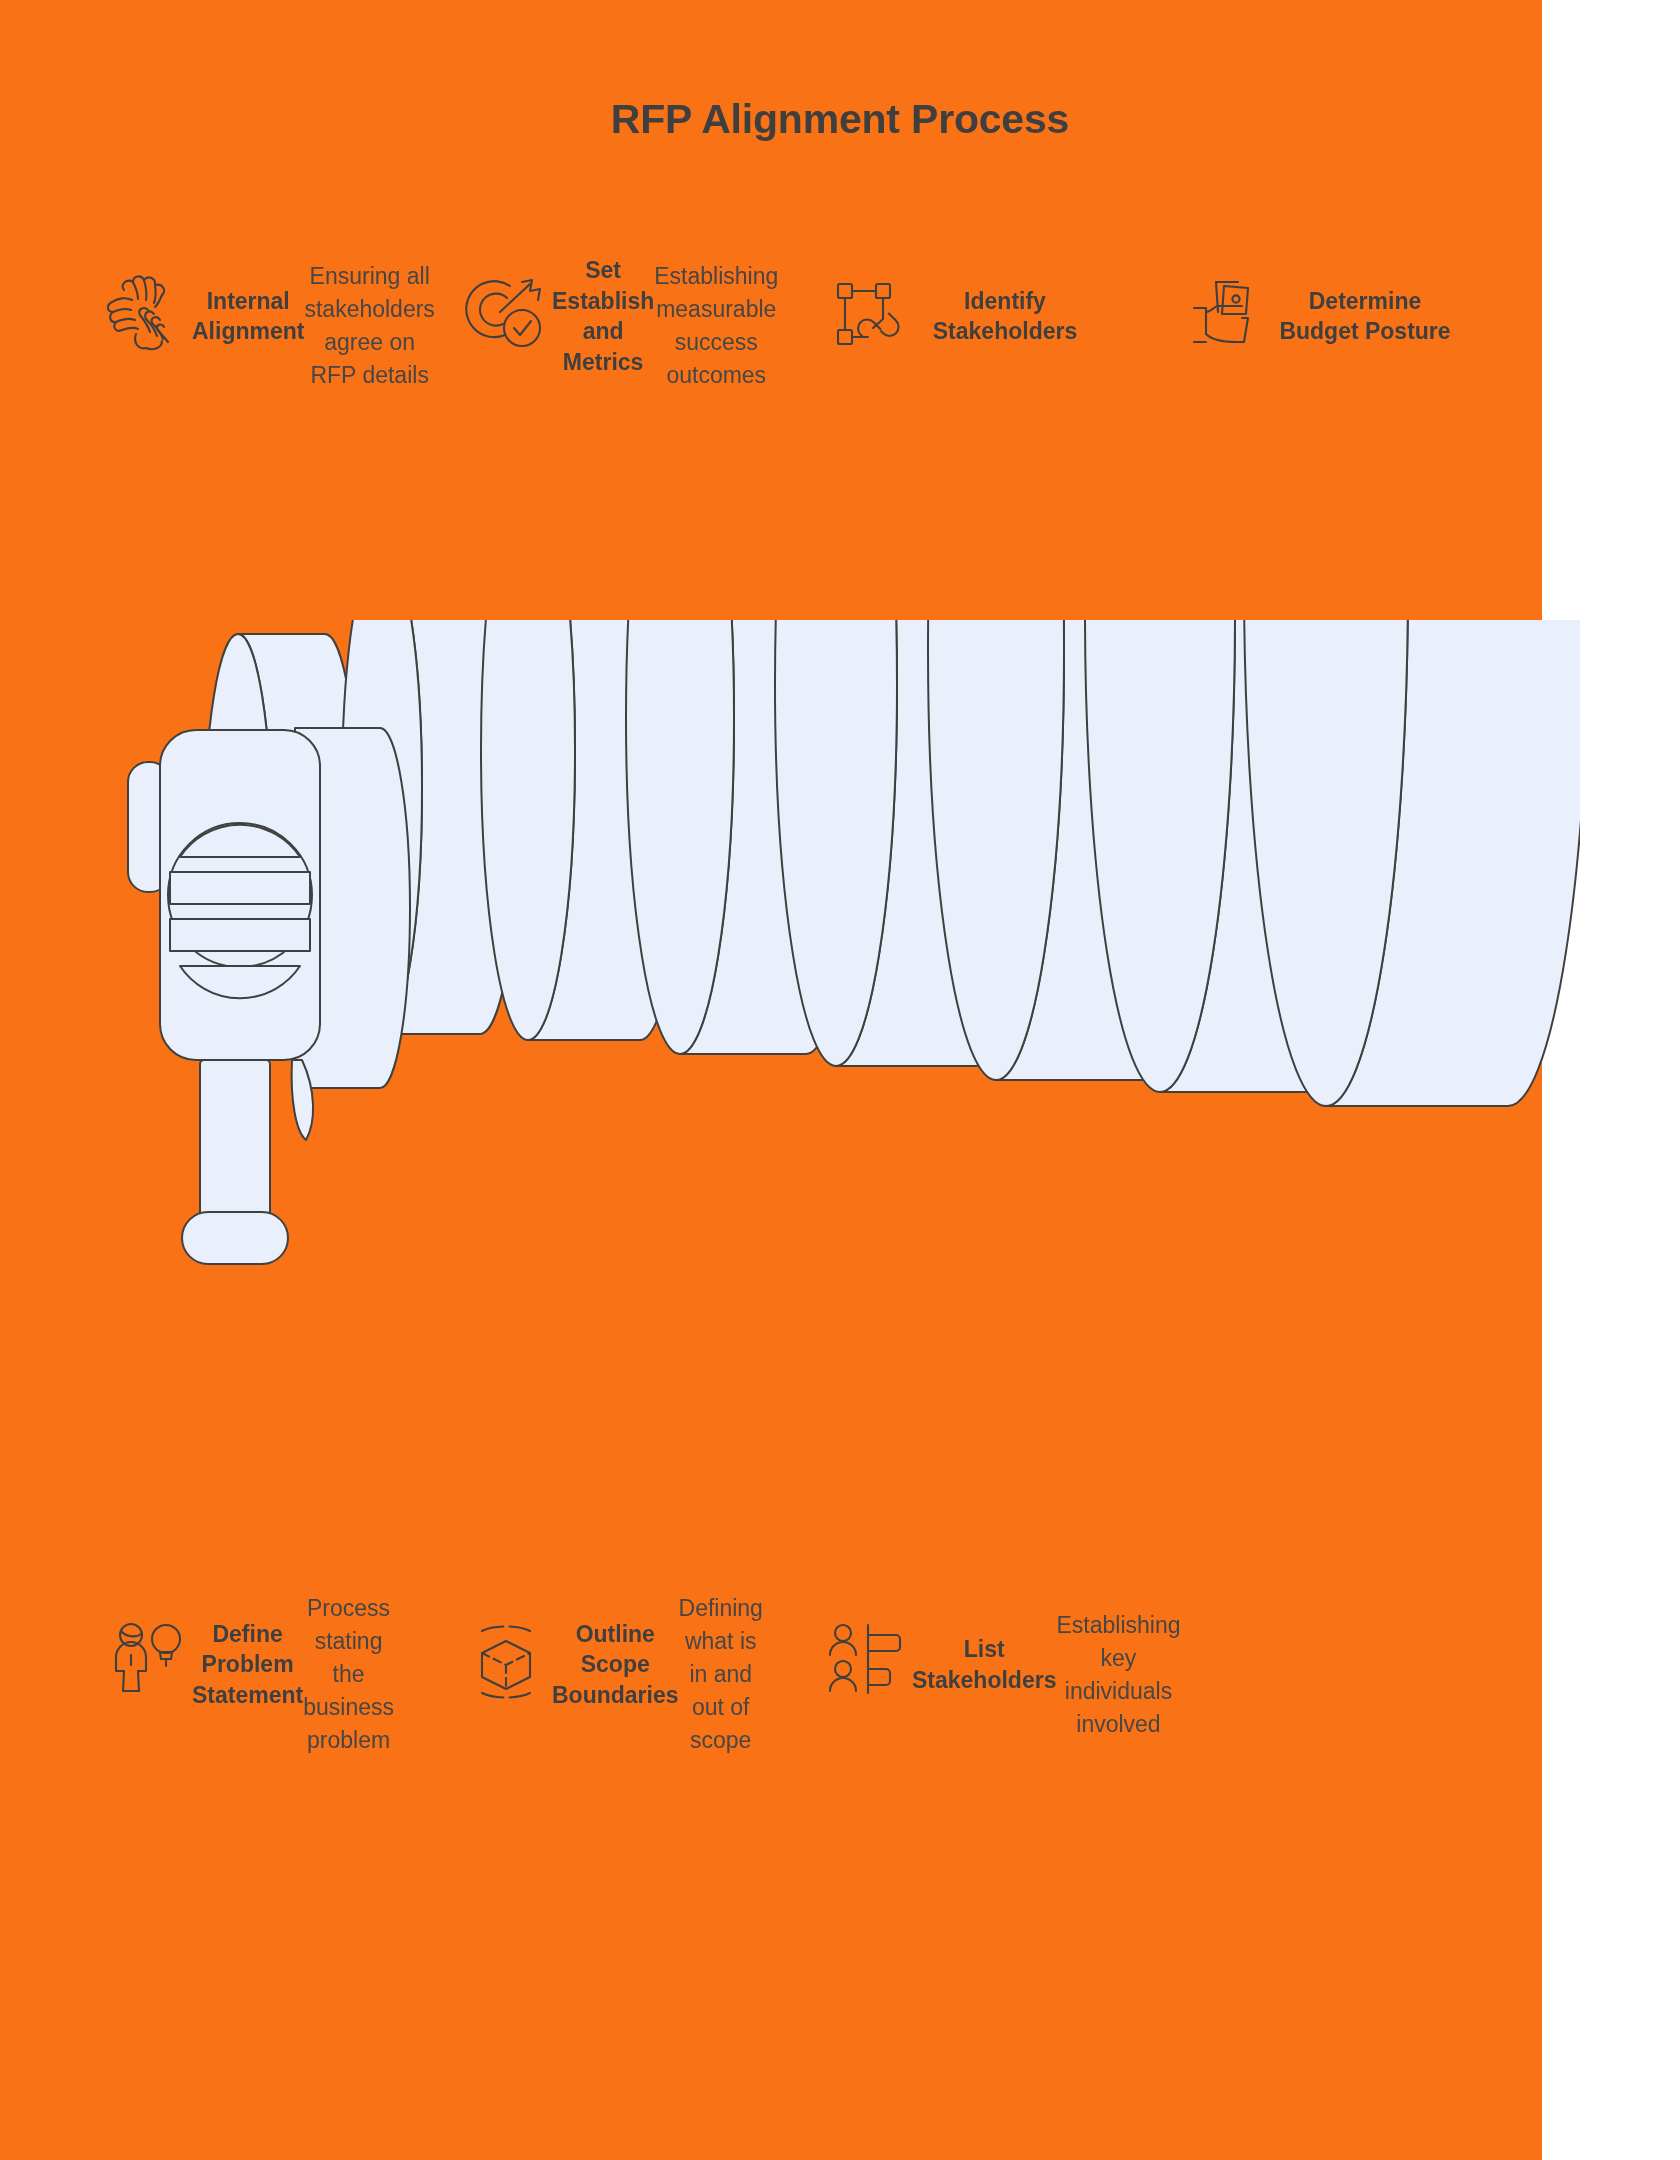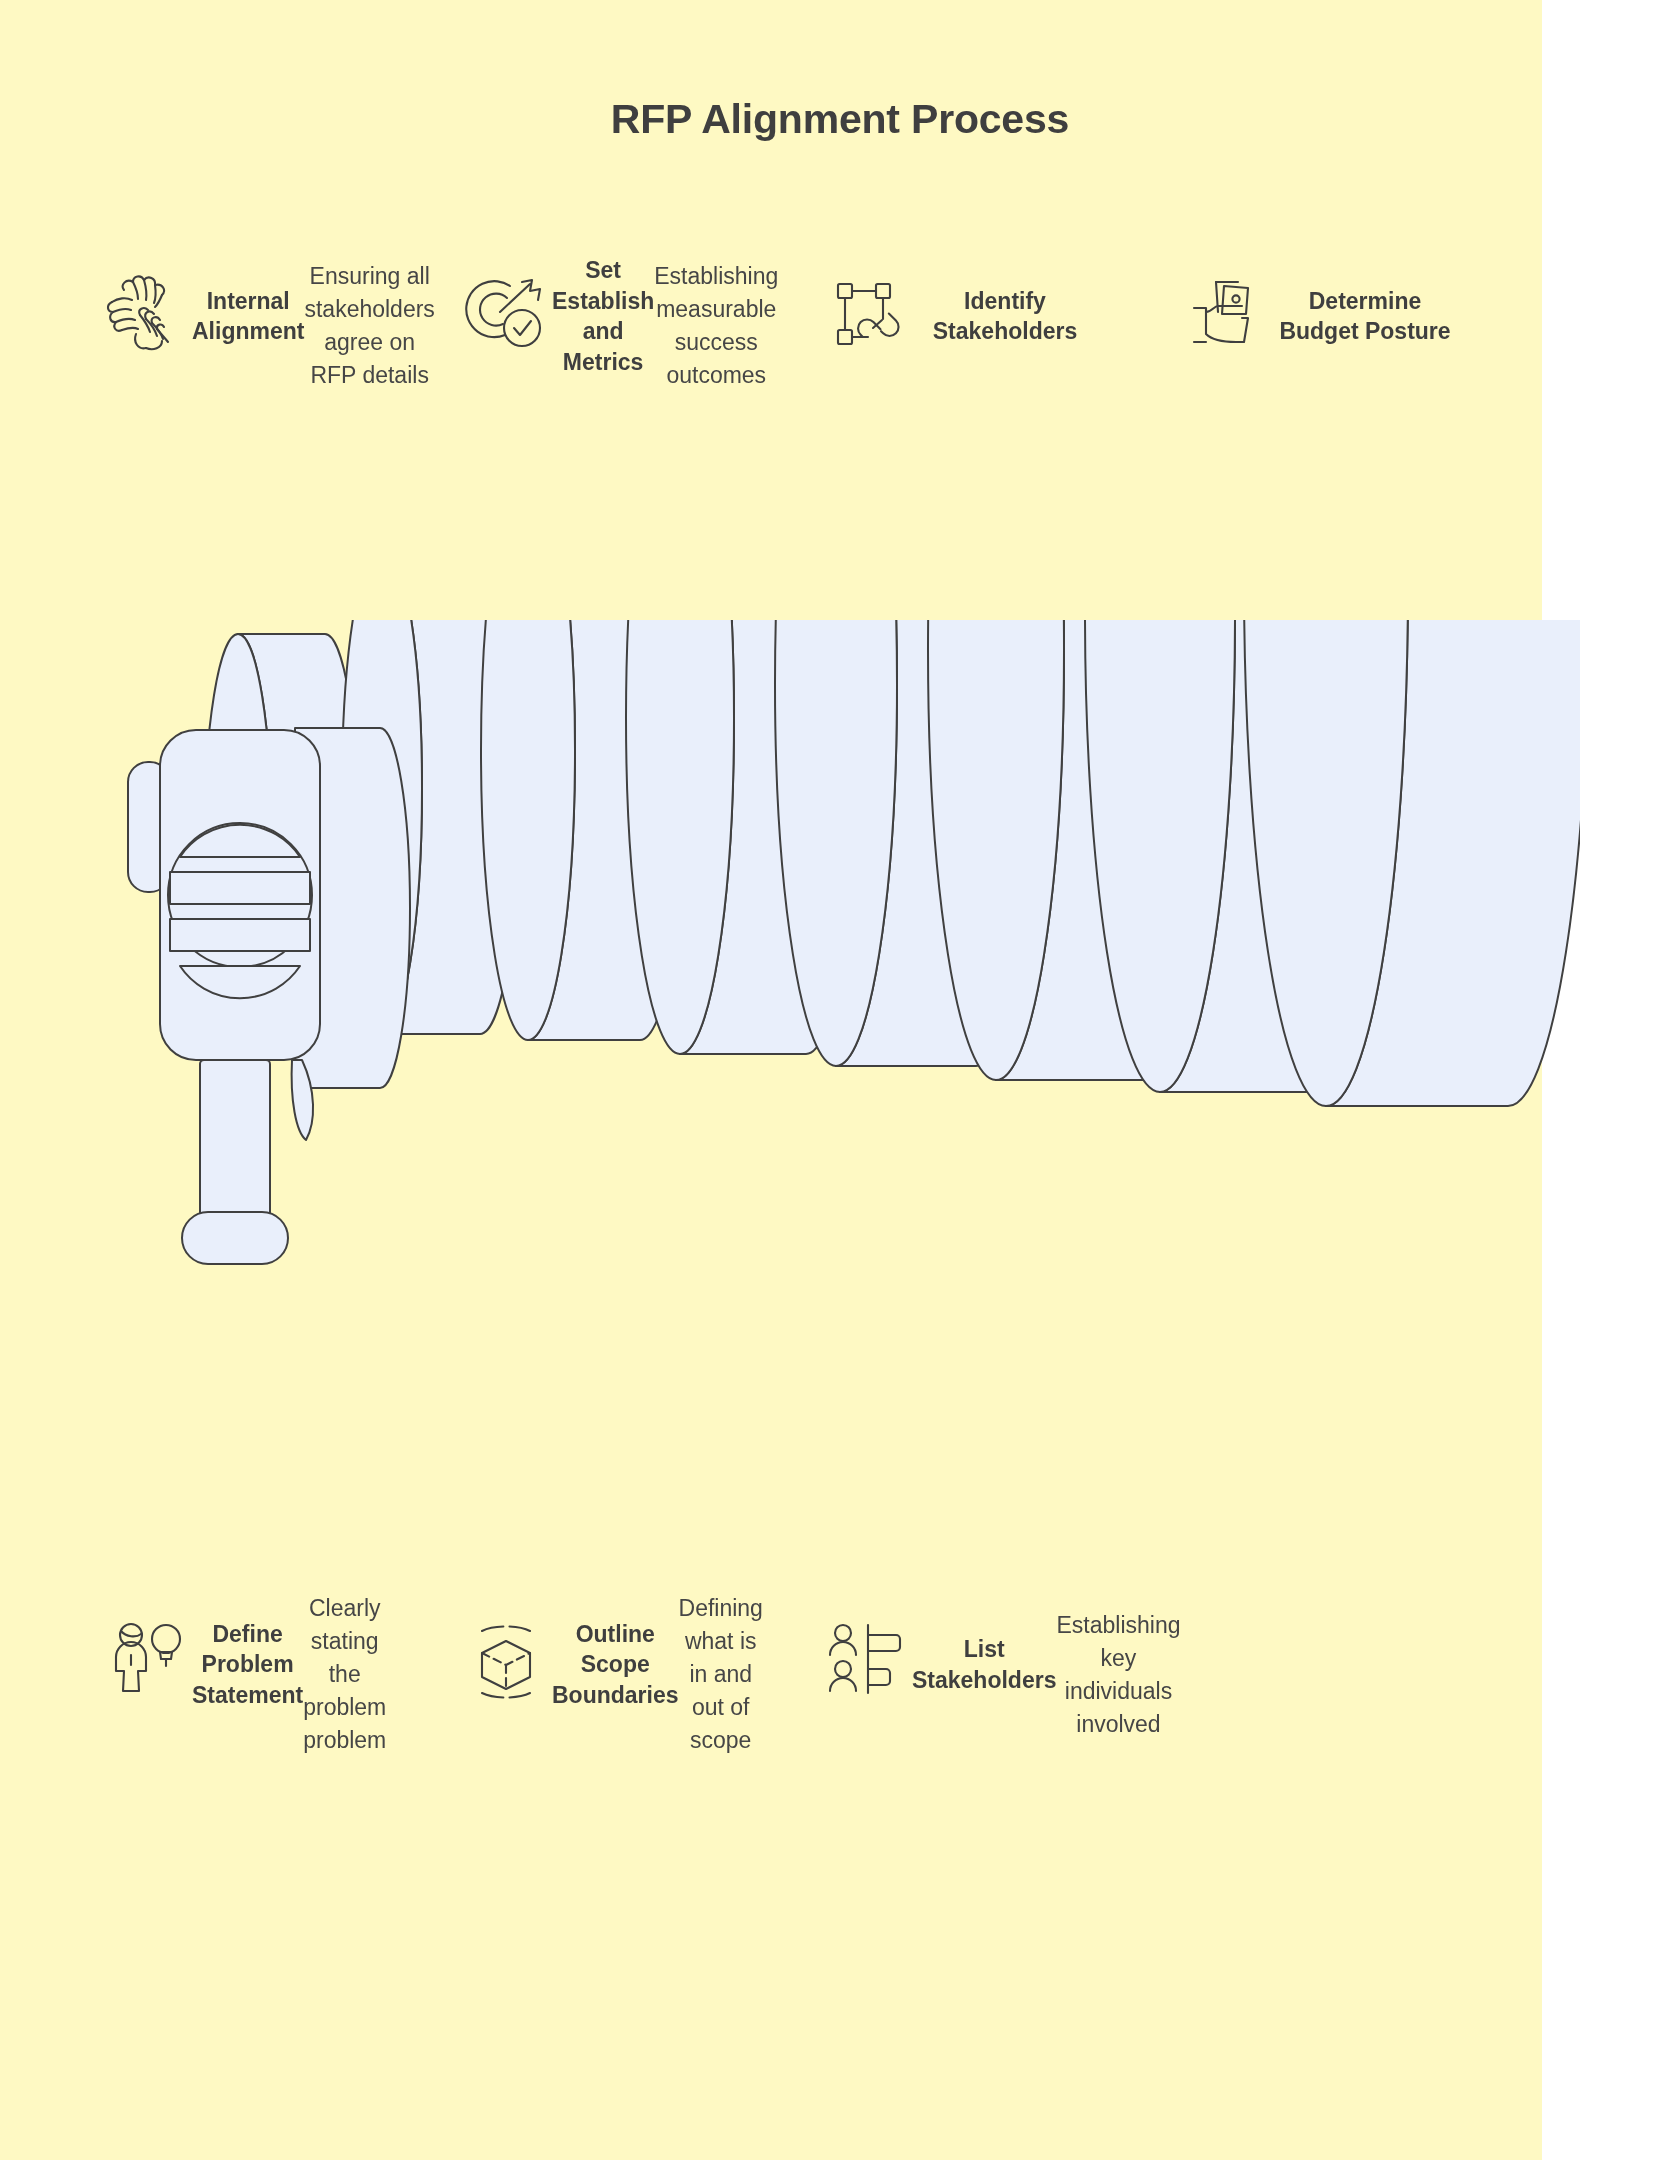--- a/index.html
+++ b/index.html
@@ -7,21 +7,21 @@
     width: 1680px;
     height: 2160px;
     background: #ffffff;
     font-family: "Liberation Sans", sans-serif;
     overflow: hidden;
   }
   #page {
     position: relative;
     width: 1542px;
     height: 2160px;
-    background: #fef9c3;
+    background: #f97316;
   }
 
   
   #title {
     position: absolute;
     top: 96px;
     left: 0;
     width: 1680px;
     text-align: center;
     font-size: 41px;
@@ -234,21 +234,21 @@
           <circle cx="31" cy="16" r="11"></circle>
           <path d="M21 12 C26 18, 36 19, 41 15"></path>
           <path d="M16 52 L16 38 A15 15 0 0 1 46 38 L46 52 L38 52 L39 72 L23 72 L24 52 Z"></path>
           <line x1="31" y1="36" x2="31" y2="46"></line>
           <circle cx="66" cy="20" r="14"></circle>
           <path d="M60 33 L72 33 L71 40 L61 40 Z"></path>
           <line x1="66" y1="40" x2="66" y2="47"></line>
         </svg>
       </div>
       <div class="step-title">Define Problem Statement</div>
-      <div class="step-desc">Clearly stating the problem problem</div>
+      <div class="step-desc">Process stating the business problem</div>
     </div>
 
     <div class="step">
       <div class="step-icon">
         <svg width="92" height="86" viewBox="0 0 92 86" fill="none" stroke="#3f3f3f" stroke-width="2.1" stroke-linecap="round" stroke-linejoin="round">
           <path d="M22 12 C34 6, 58 6, 70 12" stroke-dasharray="22 6"></path>
           <path d="M22 74 C34 80, 58 80, 70 74" stroke-dasharray="22 6"></path>
           <path d="M46 22 L70 34 L70 58 L46 70 L22 58 L22 34 Z"></path>
           <path d="M22 34 L46 46 L70 34" stroke-dasharray="8 5"></path>
           <path d="M46 46 L46 70" stroke-dasharray="8 5"></path>

